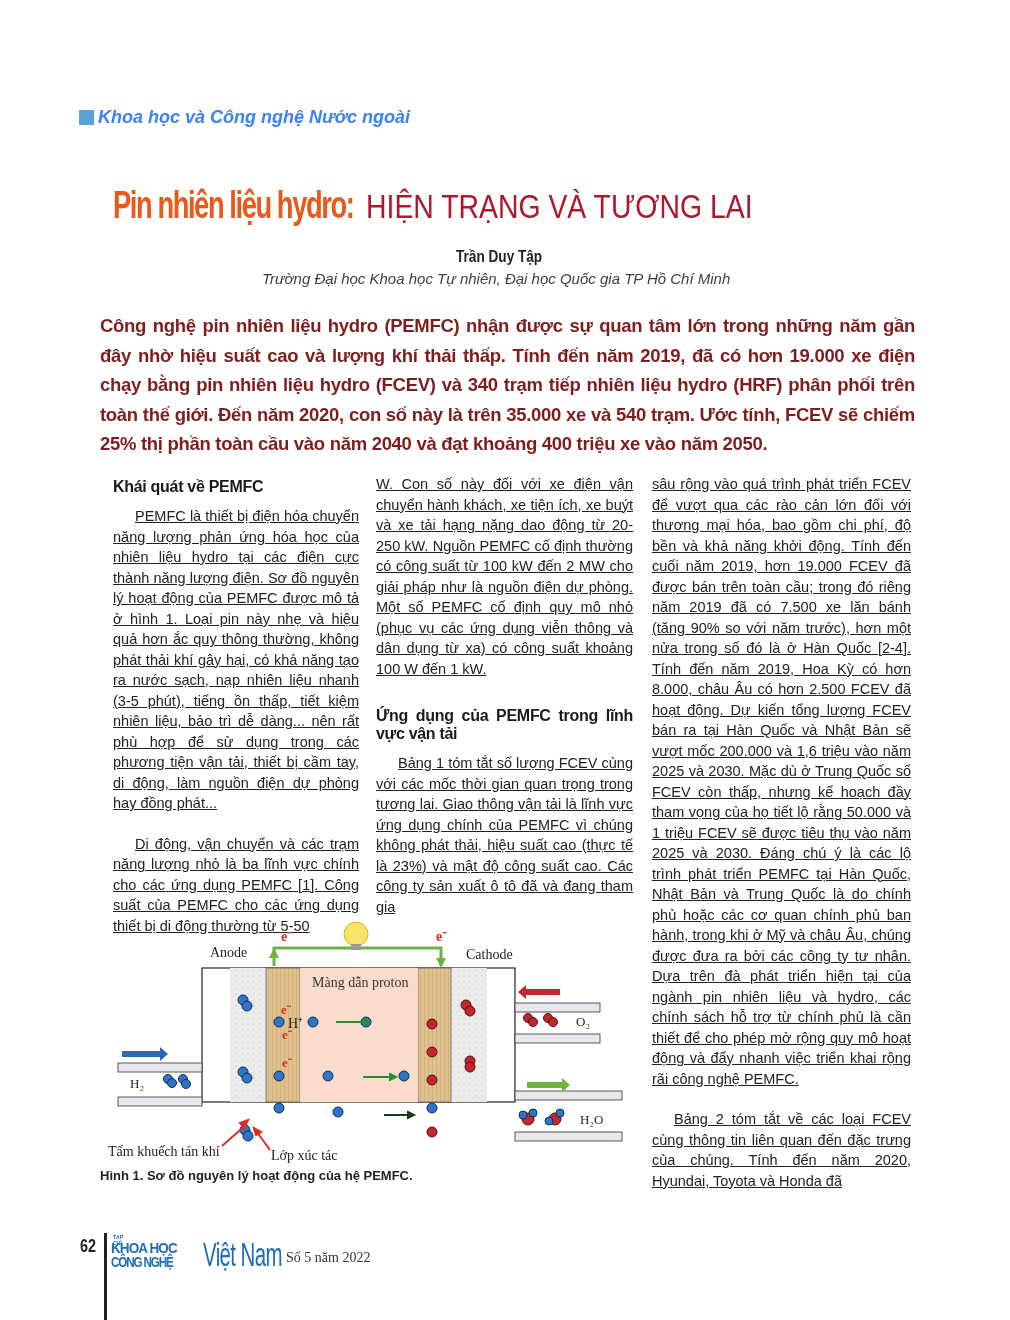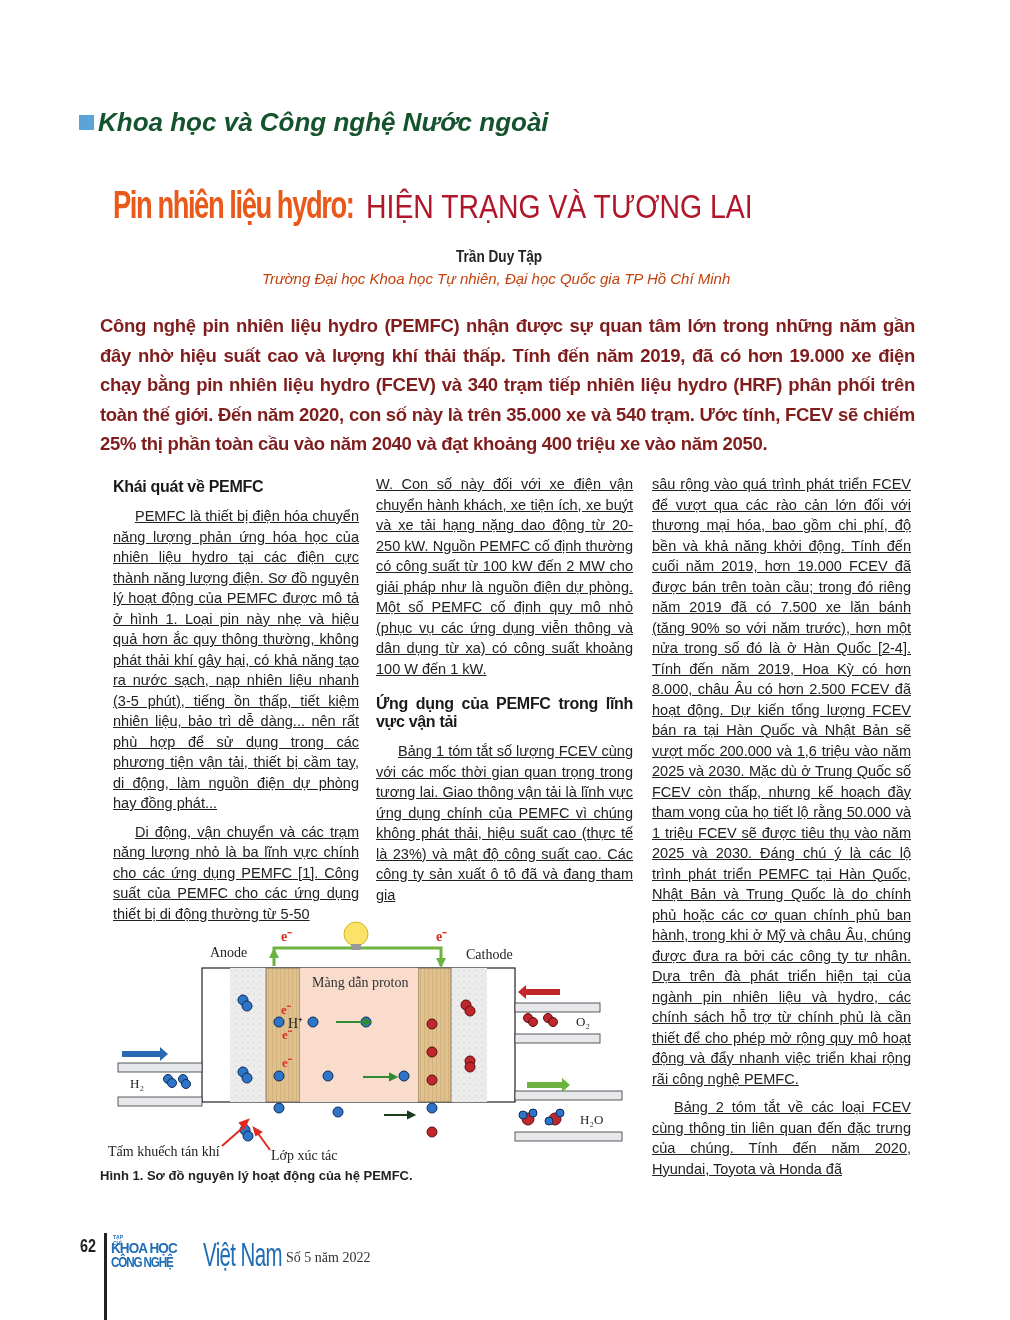--- a/index.html
+++ b/index.html
@@ -1,28 +1,28 @@
 <!DOCTYPE html>
 <html><head>
 <meta charset="utf-8">
 <style>
   html, body { margin:0; padding:0; background:#ffffff; }
   body { width:1010px; height:1320px; position:relative; overflow:hidden; font-family:"Liberation Sans", sans-serif; color:#1a1a1a; }
   .section-tag { position:absolute; left:79px; top:107px; display:flex; align-items:center; }
   .section-tag .sq { width:15px; height:15px; background:#5ba3d9; margin-right:4px; }
-  .section-tag .txt { font-style:italic; font-weight:bold; font-size:26px; color:#14532d; }
+  .section-tag .txt { font-style:italic; font-weight:bold; font-size:18px; color:#3b82f6; }
   .title { position:absolute; left:113px; top:184px; white-space:nowrap; }
   .title .t1 { font-family:"Liberation Sans", sans-serif; font-weight:bold; font-size:38px; color:#e8591a; letter-spacing:-2px; display:inline-block; transform:scaleX(0.72); transform-origin:left; }
   .title .t2 { font-family:"Liberation Sans", sans-serif; font-size:33px; color:#b0172a; position:absolute; left:253px; top:4px; letter-spacing:0px; transform:scaleX(0.86); transform-origin:left; white-space:nowrap; }
   .author { position:absolute; left:456px; top:248px; font-weight:bold; font-size:16px; color:#222; transform:scaleX(0.85); transform-origin:left; }
-  .affil { position:absolute; left:262px; top:270px; font-style:italic; font-size:15px; color:#c2410c; }
+  .affil { position:absolute; left:262px; top:270px; font-style:italic; font-size:15px; color:#404040; }
   .abstract { position:absolute; left:100px; top:311px; width:815px; font-weight:bold; font-size:18.5px; line-height:29.5px; color:#7f1d1d; text-align:justify; letter-spacing:-0.3px; }
   .col { position:absolute; font-size:14.5px; line-height:20.5px; text-align:justify; color:#222; }
   .col p { margin:0; text-indent:22px;text-decoration:underline; }
-  .col p + p { margin-top:8px; }
+  .col p + p { margin-top:20px; }
   .col h3 { margin:0 0 10px 0; font-size:16px; font-weight:bold; color:#1a1a1a; font-family:"Liberation Sans", sans-serif; letter-spacing:-0.3px; line-height:18px; }
   .col1 { left:113px; top:478px; width:246px; }
   .col2 { left:376px; top:474px; width:257px; }
   .col3 { left:652px; top:474px; width:259px; }
   .fig { position:absolute; left:108px; top:920px; width:530px; height:245px; }
   .fig-caption { position:absolute; left:100px; top:1168px; font-size:13px; font-weight:bold; color:#222; }
   .footer-num { position:absolute; left:80px; top:1236px; font-weight:bold; font-size:18px; color:#222; transform:scaleX(0.8); transform-origin:left; }
   .footer-bar { position:absolute; left:104px; top:1233px; width:3px; height:87px; background:#222; }
   .logo { position:absolute; left:111px; top:1234px; color:#1e6db5; }
   .logo .small { font-size:5px; font-weight:bold; position:absolute; top:0; left:2px; }
@@ -51,21 +51,21 @@
 <div class="abstract">Công nghệ pin nhiên liệu hydro (PEMFC) nhận được sự quan tâm lớn trong những năm gần đây nhờ hiệu suất cao và lượng khí thải thấp. Tính đến năm 2019, đã có hơn 19.000 xe điện chạy bằng pin nhiên liệu hydro (FCEV) và 340 trạm tiếp nhiên liệu hydro (HRF) phân phối trên toàn thế giới. Đến năm 2020, con số này là trên 35.000 xe và 540 trạm. Ước tính, FCEV sẽ chiếm 25% thị phần toàn cầu vào năm 2040 và đạt khoảng 400 triệu xe vào năm 2050.</div>
 
 <div class="col col1">
   <h3>Khái quát về PEMFC</h3>
   <p>PEMFC là thiết bị điện hóa chuyển năng lượng phản ứng hóa học của nhiên liệu hydro tại các điện cực thành năng lượng điện. Sơ đồ nguyên lý hoạt động của PEMFC được mô tả ở hình 1. Loại pin này nhẹ và hiệu quả hơn ắc quy thông thường, không phát thải khí gây hại, có khả năng tạo ra nước sạch, nạp nhiên liệu nhanh (3-5 phút), tiếng ồn thấp, tiết kiệm nhiên liệu, bảo trì dễ dàng... nên rất phù hợp để sử dụng trong các phương tiện vận tải, thiết bị cầm tay, di động, làm nguồn điện dự phòng hay đồng phát...</p>
   <p>Di động, vận chuyển và các trạm năng lượng nhỏ là ba lĩnh vực chính cho các ứng dụng PEMFC [1]. Công suất của PEMFC cho các ứng dụng thiết bị di động thường từ 5-50</p>
 </div>
 
 <div class="col col2">
   <p style="text-indent:0">W. Con số này đối với xe điện vận chuyển hành khách, xe tiện ích, xe buýt và xe tải hạng nặng dao động từ 20-250 kW. Nguồn PEMFC cố định thường có công suất từ 100 kW đến 2 MW cho giải pháp như là nguồn điện dự phòng. Một số PEMFC cố định quy mô nhỏ (phục vụ các ứng dụng viễn thông và dân dụng từ xa) có công suất khoảng 100 W đến 1 kW.</p>
-  <h3 style="margin-top:16px">Ứng dụng của PEMFC trong lĩnh vực vận tải</h3>
+  <h3 style="margin-top:28px">Ứng dụng của PEMFC trong lĩnh vực vận tải</h3>
   <p>Bảng 1 tóm tắt số lượng FCEV cùng với các mốc thời gian quan trọng trong tương lai. Giao thông vận tải là lĩnh vực ứng dụng chính của PEMFC vì chúng không phát thải, hiệu suất cao (thực tế là 23%) và mật độ công suất cao. Các công ty sản xuất ô tô đã và đang tham gia</p>
 </div>
 
 <div class="col col3">
   <p style="text-indent:0">sâu rộng vào quá trình phát triển FCEV để vượt qua các rào cản lớn đối với thương mại hóa, bao gồm chi phí, độ bền và khả năng khởi động. Tính đến cuối năm 2019, hơn 19.000 FCEV đã được bán trên toàn cầu; trong đó riêng năm 2019 đã có 7.500 xe lăn bánh (tăng 90% so với năm trước), hơn một nửa trong số đó là ở Hàn Quốc [2-4]. Tính đến năm 2019, Hoa Kỳ có hơn 8.000, châu Âu có hơn 2.500 FCEV đã hoạt động. Dự kiến tổng lượng FCEV bán ra tại Hàn Quốc và Nhật Bản sẽ vượt mốc 200.000 và 1,6 triệu vào năm 2025 và 2030. Mặc dù ở Trung Quốc số FCEV còn thấp, nhưng kế hoạch đầy tham vọng của họ tiết lộ rằng 50.000 và 1 triệu FCEV sẽ được tiêu thụ vào năm 2025 và 2030. Đáng chú ý là các lộ trình phát triển PEMFC tại Hàn Quốc, Nhật Bản và Trung Quốc là do chính phủ hoặc các cơ quan chính phủ ban hành, trong khi ở Mỹ và châu Âu, chúng được đưa ra bởi các công ty tư nhân. Dựa trên đà phát triển hiện tại của ngành pin nhiên liệu và hydro, các chính sách hỗ trợ từ chính phủ là cần thiết để cho phép mở rộng quy mô hoạt động và đẩy nhanh việc triển khai rộng rãi công nghệ PEMFC.</p>
   <p>Bảng 2 tóm tắt về các loại FCEV cùng thông tin liên quan đến đặc trưng của chúng. Tính đến năm 2020, Hyundai, Toyota và Honda đã</p>
 </div>
 
 <div class="fig">
   <svg width="530" height="245" viewBox="0 0 530 245">

